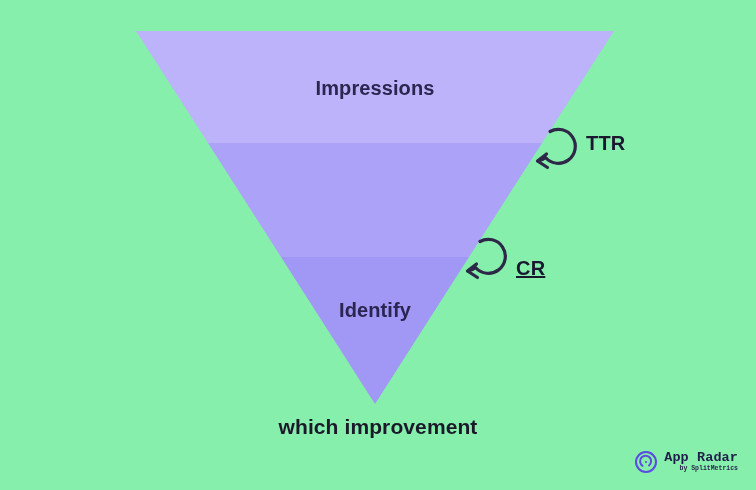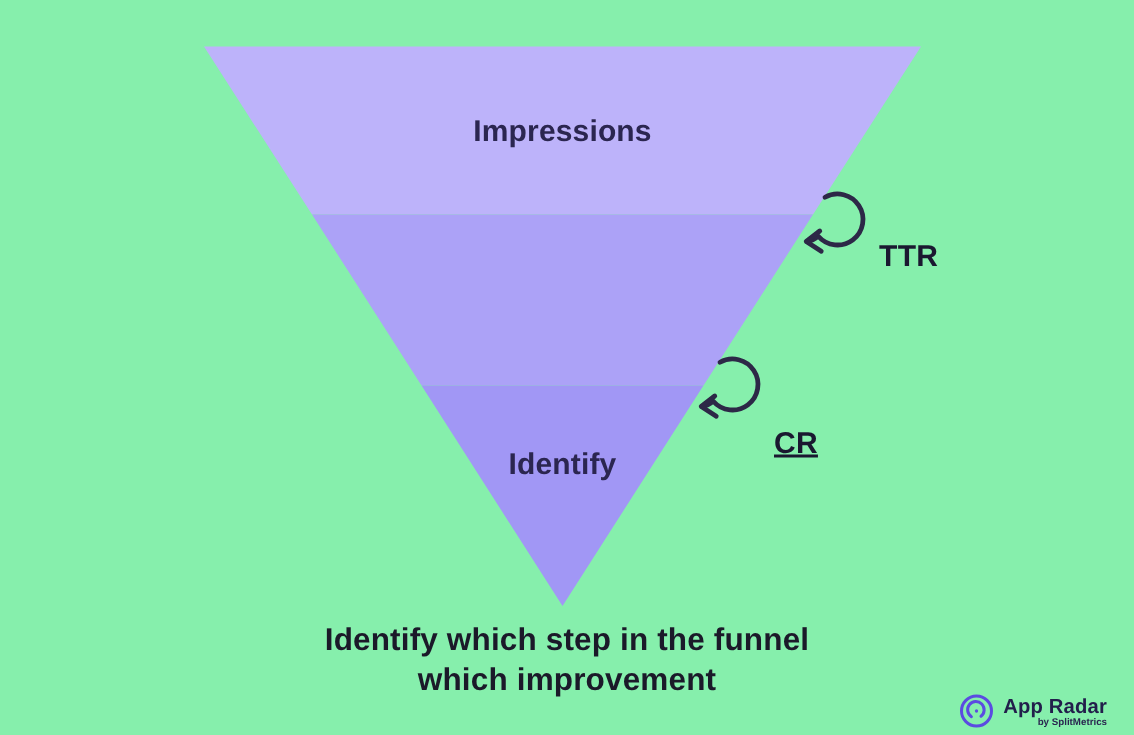--- a/index.html
+++ b/index.html
@@ -27,44 +27,44 @@
   .stage-label.impressions { top: 77px; }
   .stage-label.tap        { top: 188px; }
   .stage-label.installs   { top: 299px; }
 
   .annot-label {
     position: absolute;
     font-size: 20px;
     font-weight: 800;
     color: #1A1830;
     letter-spacing: 0.2px;
-    margin-top: 28px;
   }
   .annot-label.ttr { left: 586px; top: 132px; }
   .annot-label.cr  { left: 516px; top: 257px; text-decoration: underline; }
 
   .caption {
     position: absolute;
     left: 0; right: 0;
     top: 413px;
     text-align: center;
     font-size: 21px;
     line-height: 27px;
     font-weight: 700;
     color: #1B1929;
     letter-spacing: 0.1px;
   }
 
   .logo {
     position: absolute;
     right: 18px;
-    bottom: 4px;
+    bottom: 16px;
     display: flex;
-    align-items: flex-end;
+    align-items: flex-start;
     gap: 6px;
+    font-family: Liberation Mono, monospace;
   }
   .logo-text { display: flex; flex-direction: column; align-items: flex-end; }
   .logo-name {
     font-size: 13.5px;
     font-weight: 700;
     color: #221E4B;
     line-height: 15px;
     letter-spacing: 0.1px;
   }
   .logo-byline {
@@ -98,21 +98,20 @@
 
   <svg class="arrow-svg" style="left:461px; top:232px;" width="52" height="52" viewBox="0 0 52 52">
     <g fill="none" stroke="#2D2847" stroke-width="3.2" stroke-linecap="round" stroke-linejoin="round">
       <path d="M 19 9.5 A 17 17 0 1 1 14.5 35.5 Q 11 38.5 7 39"></path>
       <path d="M 15.5 32 L 6.5 39 L 16.5 45.5"></path>
     </g>
   </svg>
   <div class="annot-label cr">CR</div>
 
   <div class="caption">
-    <div>Identify which step in the funnel</div>
     <div>which improvement</div>
   </div>
 
   <div class="logo">
     <svg width="24" height="24" viewBox="0 0 24 24">
       <g fill="none" stroke="#5B4BE1" stroke-width="2" stroke-linecap="round">
         <circle cx="12" cy="12" r="10"></circle>
         <path d="M 8.6 15.8 A 5.5 5.5 0 1 1 15 15.5"></path>
         <circle cx="12" cy="12" r="1.1" fill="#5B4BE1" stroke="none"></circle>
       </g>

